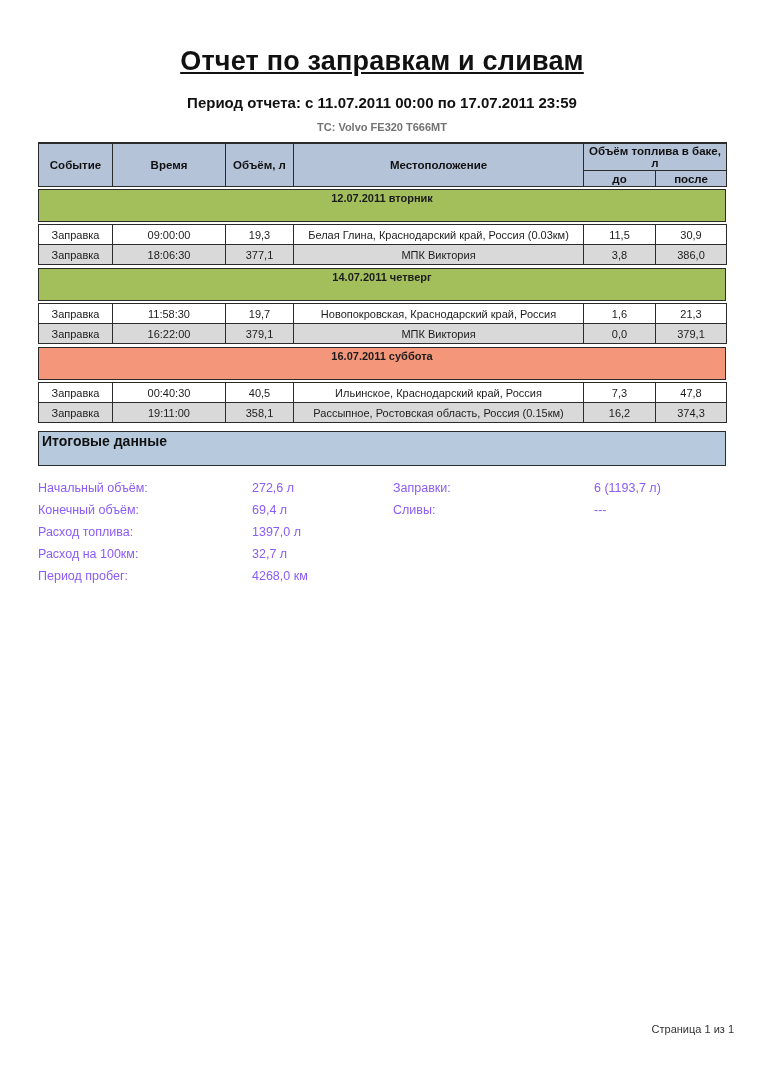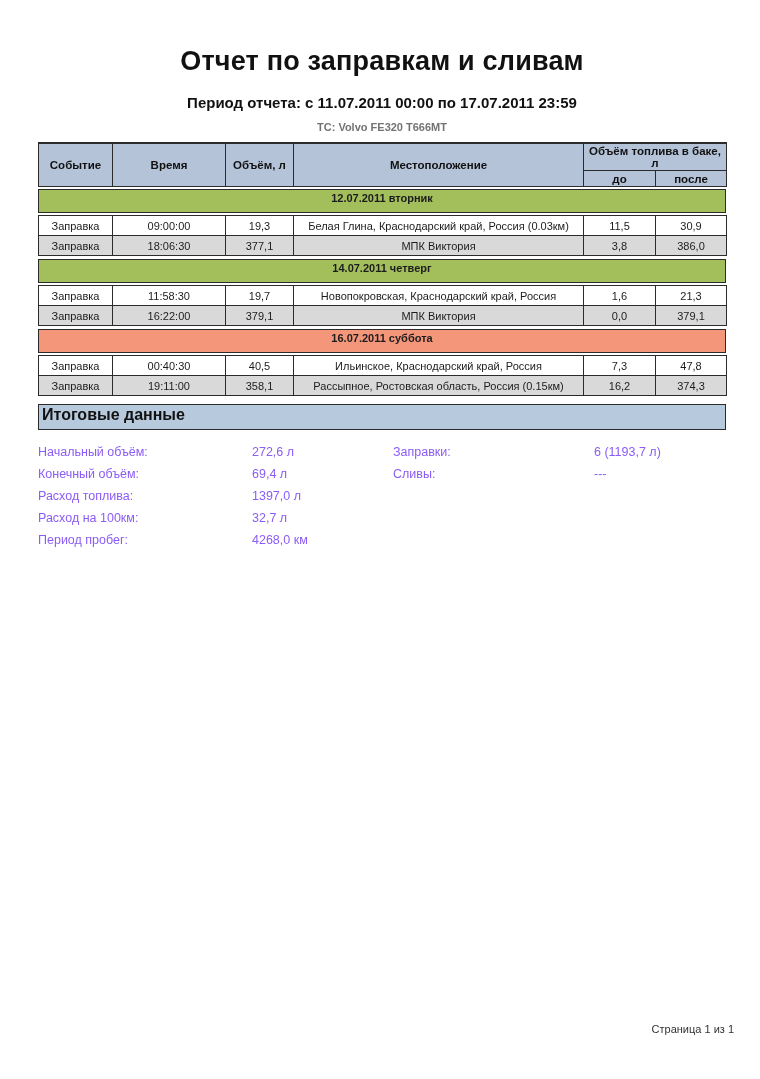--- a/index.html
+++ b/index.html
@@ -11,20 +11,21 @@
     color: #1c1c1c;
     overflow: hidden;
   }
   .content { width: 688px; margin-left: 38px; }
 
   .title-block { text-align: center; }
   .report-title {
     padding-top: 46px;
     font-size: 27px; font-weight: bold; color: #111;
     letter-spacing: 0.2px;
+    text-decoration: underline;
   }
   .report-period { margin-top: 17px; font-size: 15px; font-weight: bold; color: #111; }
   .report-vehicle { margin-top: 10px; font-size: 11px; font-weight: bold; color: #737373; }
 
   table { border-collapse: collapse; table-layout: fixed; width: 688px; }
   .c-event { width: 74px; }
   .c-time { width: 113px; }
   .c-vol { width: 68px; }
   .c-loc { width: 290px; }
   .c-before { width: 72px; }
@@ -37,21 +38,21 @@
     border-top: 2px solid #2b2b2b;
     font-size: 11.5px; font-weight: bold;
     height: 16px; text-align: center;
     padding: 1px 2px; color: #111;
   }
   .header-table tr:last-child th { border-top: 1px solid #2b2b2b; }
 
   .date-band {
     margin-top: 2px;
     border: 1px solid #2b2b2b;
-    height: 24px; line-height: 16px;
+    height: 33px; line-height: 16px;
     text-align: center;
     font-size: 11px; font-weight: bold; color: #1c1c1c;
   }
   .band-green { background: #a2bf5c; }
   .band-salmon { background: #f4967a; }
   .band-gap { margin-top: 3px; }
 
   .rows-table { margin-top: 2px; }
   .rows-table td {
     border: 1px solid #2b2b2b;
@@ -59,24 +60,24 @@
     height: 20px;
     text-align: center;
     padding: 0 2px;
     white-space: nowrap; overflow: hidden;
     background: #ffffff;
   }
   .rows-table tr.alt td { background: #d9d9d9; }
 
   .summary-bar {
     margin-top: 8px;
-    width: 688px; height: 26px;
+    width: 688px; height: 35px;
     background: #b7c9dd;
     border: 1px solid #2b2b2b;
-    font-size: 16px; font-weight: bold; color: #111;
+    font-size: 14px; font-weight: bold; color: #111;
     line-height: 19px; padding-left: 3px;
   }
 
   .summary-grid { margin-top: 11px; }
   .summary-row {
     display: grid;
     grid-template-columns: 214px 141px 201px 1fr;
     height: 22px; align-items: center;
     font-size: 12.5px; color: #8b5cf6;
   }

